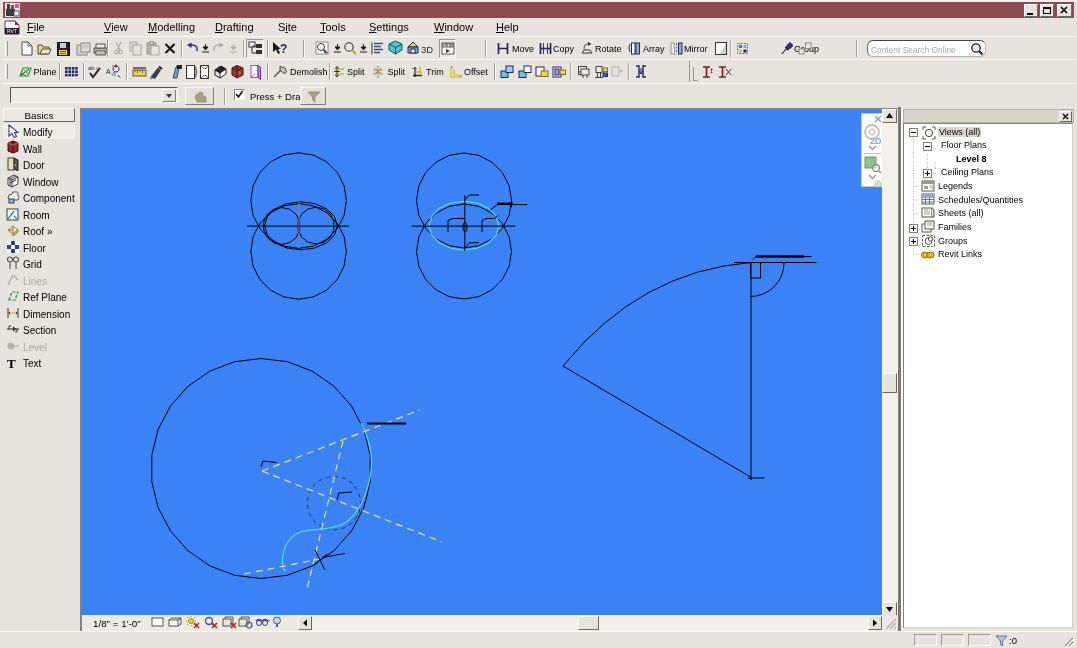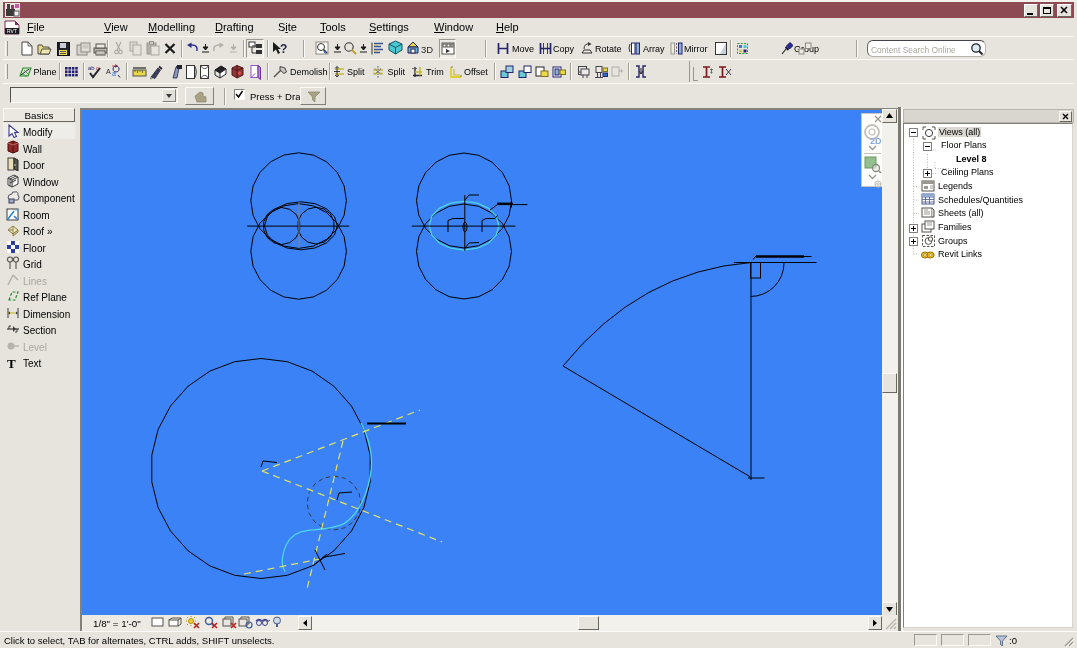--- a/index.html
+++ b/index.html
@@ -790,21 +790,20 @@
             <ellipse cx="5" cy="6" rx="1.6" ry="1.2" fill="#fff" stroke="#9a7000" stroke-width="0.7"></ellipse>
             <ellipse cx="10.5" cy="6" rx="1.6" ry="1.2" fill="#fff" stroke="#9a7000" stroke-width="0.7"></ellipse>
           </svg>
         <div class="abs" style="left:34px;top:124.5px;">Revit Links</div>
       </div>
     </div>
   </div>
 </div>
 
 <div id="statusbar" class="abs" style="left:0;top:631px;width:1077px;height:17px;background:#e6e4dd;border-top:1px solid #fbfaf7;">
-  <div class="abs" style="left:4px;top:3px;font-size:9.5px;">Click to select, TAB for alternates, CTRL adds, SHIFT unselects.</div>
   <div class="abs" style="left:914px;top:2px;width:23px;height:12px;border:1px solid;border-color:#9b998f #fbfaf7 #fbfaf7 #9b998f;"></div>
   <div class="abs" style="left:941px;top:2px;width:23px;height:12px;border:1px solid;border-color:#9b998f #fbfaf7 #fbfaf7 #9b998f;"></div>
   <div class="abs" style="left:968px;top:2px;width:23px;height:12px;border:1px solid;border-color:#9b998f #fbfaf7 #fbfaf7 #9b998f;"></div>
   <svg class="abs" style="left:995px;top:3px;" width="13" height="11">
       <path d="M1,1 h11 l-4.5,5 v5 l-2,-1.5 v-3.5 z" fill="#b9c4d8" stroke="#4a5a78" stroke-width="0.8"></path>
     </svg>
   <div class="abs" style="left:1009px;top:3px;font-size:9.5px;">:0</div>
   <svg class="abs" style="left:1063px;top:4px;" width="11" height="11">
       <path d="M10,2 L2,10 M10,6 L6,10 M10,10 L10,10" stroke="#9b998f" stroke-width="1.2"></path>
       <path d="M11,3 L3,11 M11,7 L7,11" stroke="#fff" stroke-width="1"></path>

